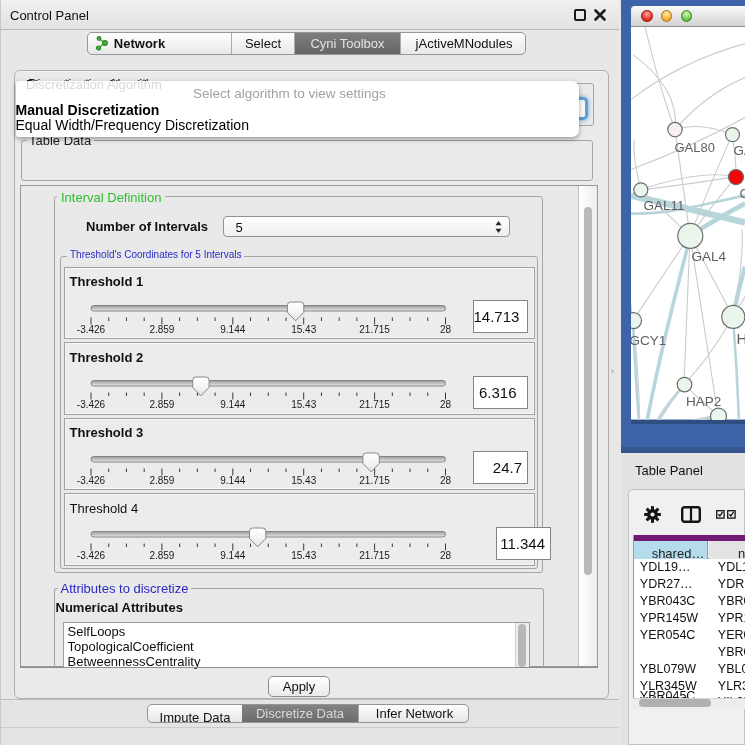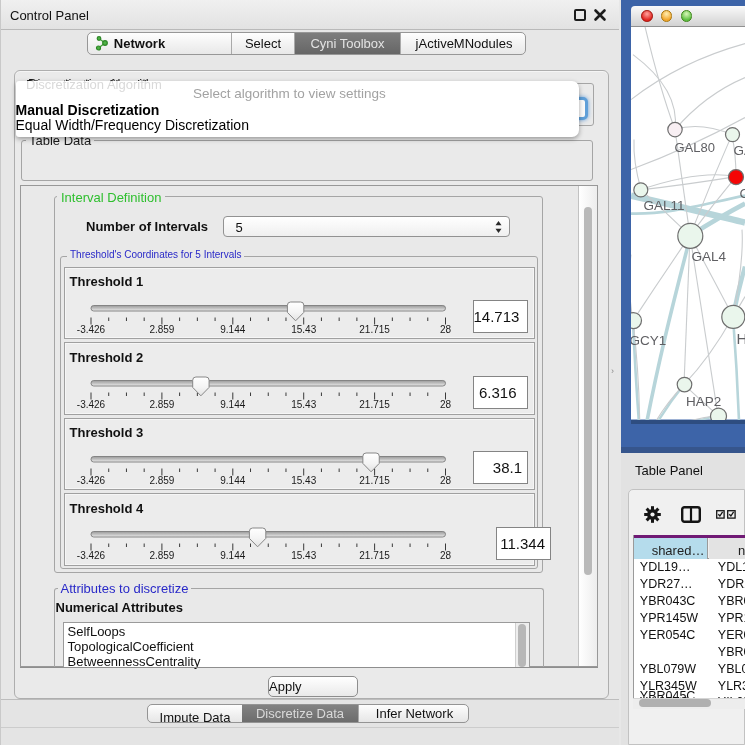--- a/index.html
+++ b/index.html
@@ -134,24 +134,24 @@
           <rect x="26.0" y="37.5" width="354.5" height="5.5" rx="2.7" fill="url(#tg3)" stroke="#7d7d7d" stroke-width="0.9"></rect>
           <path d="M26.00,49.5 L26.00,56.5 M43.73,49.5 L43.73,53.0 M61.45,49.5 L61.45,53.0 M79.18,49.5 L79.18,53.0 M96.90,49.5 L96.90,56.5 M114.62,49.5 L114.62,53.0 M132.35,49.5 L132.35,53.0 M150.08,49.5 L150.08,53.0 M167.80,49.5 L167.80,56.5 M185.53,49.5 L185.53,53.0 M203.25,49.5 L203.25,53.0 M220.98,49.5 L220.98,53.0 M238.70,49.5 L238.70,56.5 M256.43,49.5 L256.43,53.0 M274.15,49.5 L274.15,53.0 M291.88,49.5 L291.88,53.0 M309.60,49.5 L309.60,56.5 M327.33,49.5 L327.33,53.0 M345.05,49.5 L345.05,53.0 M362.78,49.5 L362.78,53.0 M380.50,49.5 L380.50,56.5" stroke="#3a3a3a" stroke-width="1" fill="none"></path>
           <text x="26.00" y="64.5" font-size="10" text-anchor="middle" fill="#1a1a1a" font-family="Liberation Sans,sans-serif">-3.426</text>
           <text x="96.90" y="64.5" font-size="10" text-anchor="middle" fill="#1a1a1a" font-family="Liberation Sans,sans-serif">2.859</text>
           <text x="167.80" y="64.5" font-size="10" text-anchor="middle" fill="#1a1a1a" font-family="Liberation Sans,sans-serif">9.144</text>
           <text x="238.70" y="64.5" font-size="10" text-anchor="middle" fill="#1a1a1a" font-family="Liberation Sans,sans-serif">15.43</text>
           <text x="309.60" y="64.5" font-size="10" text-anchor="middle" fill="#1a1a1a" font-family="Liberation Sans,sans-serif">21.715</text>
           <text x="380.50" y="64.5" font-size="10" text-anchor="middle" fill="#1a1a1a" font-family="Liberation Sans,sans-serif">28</text>
           <path d="M297.85,37.2 Q297.85,34.0 301.05,34.0 L311.05,34.0 Q314.25,34.0 314.25,37.2 L314.25,44.4 L306.05,52.8 L297.85,44.4 Z" fill="url(#th3)" stroke="#878787" stroke-width="1"></path>
         </svg>
-        <div class="abs" style="left:408px;top:32.5px;width:55.5px;height:33px;background:#fff;border:1px solid #848484;font-size:15px;color:#111;text-align:right;line-height:31px;padding-right:5px;">38.1</div>
+        <div class="abs" style="left:408px;top:32.5px;width:55.5px;height:33px;background:#fff;border:1px solid #848484;font-size:15px;color:#111;text-align:right;line-height:31px;padding-right:5px;">24.7</div>
       </div>
 <div class="abs" style="left:62.5px;top:493.0px;width:471px;height:72.5px;background:#ececec;border:1px solid #a0a0a0;box-shadow:inset 0 0 0 1px #f6f6f6;">
-        <div class="abs" style="left:5px;top:6.5px;font-size:13px;font-weight:bold;color:#111;">Threshold 4</div>
+        <div class="abs" style="left:5px;top:6.5px;font-size:13px;font-weight:normal;color:#111;">Threshold 4</div>
         <svg class="abs" style="left:0;top:0;" width="400" height="72">
           <defs>
             <linearGradient id="tg4" x1="0" y1="0" x2="0" y2="1">
               <stop offset="0" stop-color="#9a9a9a"></stop>
               <stop offset="0.5" stop-color="#c0c0c0"></stop>
               <stop offset="1" stop-color="#ebebeb"></stop>
             </linearGradient>
             <linearGradient id="th4" x1="0" y1="0" x2="0" y2="1">
               <stop offset="0" stop-color="#ffffff"></stop>
               <stop offset="0.55" stop-color="#f4f4f4"></stop>
@@ -176,21 +176,21 @@
 <div class="abs" style="left:53.5px;top:599.5px;font-size:13px;font-weight:bold;color:#111;background:#e9e9e9;padding:0 1px;">Numerical Attributes</div>
 <div class="abs" style="left:62px;top:622px;width:467px;height:44.5px;background:#fff;border:1px solid #9a9a9a;border-bottom:none;">
   <div class="abs" style="left:3.5px;top:0.5px;font-size:13px;color:#111;line-height:15.4px;white-space:pre;">SelfLoops
 TopologicalCoefficient
 BetweennessCentrality</div>
   <div class="abs" style="right:0;top:0;width:14px;height:44.5px;background:#eeeeee;border-left:1px solid #cfcfcf;"></div>
   <div class="abs" style="right:2.6px;top:1px;width:8px;height:43px;background:#b7b7b7;border-radius:4px;"></div>
 </div>
 <div class="abs" style="left:19px;top:666.5px;width:578px;height:1.6px;background:#8e8e8e;"></div>
 
-<div class="abs" style="left:267px;top:675.5px;width:90px;height:21px;background:linear-gradient(#ffffff,#e9e9e9);border:1px solid #8d8d8d;border-radius:5px;font-size:13px;color:#111;text-align:left;line-height:19px;">Apply</div>
+<div class="abs" style="left:267px;top:675.5px;width:62px;height:21px;background:linear-gradient(#ffffff,#e9e9e9);border:1px solid #8d8d8d;border-radius:5px;font-size:13px;color:#111;text-align:center;line-height:19px;">Apply</div>
 <div class="abs" style="left:0px;top:699px;width:618px;height:1px;background:#bdbdbd;"></div>
 <div class="abs" style="left:0px;top:700px;width:618px;height:45px;background:#e4e4e4;"></div>
 <div class="abs" style="left:146px;top:703.5px;width:322px;height:19.5px;border:1px solid #949494;border-radius:5px;overflow:hidden;background:linear-gradient(#fdfdfd,#e6e6e6);">
   <div class="abs" style="left:0;top:4px;width:94px;height:19.5px;font-size:13px;color:#111;text-align:center;line-height:18px;">Impute Data</div>
   <div class="abs" style="left:94px;top:0;width:116px;height:19.5px;font-size:13px;color:#d9d9d9;text-align:center;line-height:18px;background:linear-gradient(#828282,#6a6a6a);">Discretize Data</div>
   <div class="abs" style="left:210px;top:0;width:112px;height:19.5px;font-size:13px;color:#111;text-align:center;line-height:18px;border-left:1px solid #a9a9a9;">Infer Network</div>
 </div>
 <div class="abs" style="left:0;top:727px;width:618px;height:1px;background:#cccccc;"></div>
 
 <div class="abs" style="left:15px;top:80.5px;width:562.6px;height:56.5px;background:#ffffff;border-radius:3px 7px 7px 3px;box-shadow:0 2px 5px rgba(0,0,0,0.35);"></div>
@@ -307,21 +307,21 @@
     <g fill="none" stroke="#141414" stroke-width="1.3">
       <rect x="0.7" y="0.7" width="7.4" height="7.4"></rect>
       <path d="M2.3,4.2 L3.9,6 L6.6,1.8"></path>
       <rect x="11.7" y="0.7" width="7.4" height="7.4"></rect>
       <path d="M13.3,4.2 L14.9,6 L17.6,1.8"></path>
     </g>
   </svg>
 </div>
 
 <div class="abs" style="left:633.3px;top:534.5px;width:111.7px;height:174px;overflow:hidden;border-left:1px solid #9a9a9a;">
-<div class="abs" style="left:0;top:0;width:112px;height:24.8px;border-top:3px solid #701a75;border-bottom:1px solid #9a9a9a;">
+<div class="abs" style="left:0;top:0;width:112px;height:24.8px;border-top:6px solid #701a75;border-bottom:1px solid #9a9a9a;">
         <div class="abs" style="left:0;top:0;width:73.6px;height:24.8px;background:#b5dcec;border-right:1px solid #9a9a9a;font-size:13px;color:#222;text-align:right;padding-right:2.5px;line-height:25px;">shared…</div>
         <div class="abs" style="left:74.6px;top:0;width:38px;height:24.8px;background:#e3e3e3;font-size:13px;color:#222;padding-left:29px;line-height:25px;">na</div>
       </div>
 <div class="abs" style="left:0;top:24.8px;width:112px;height:149.2px;background:#fff;">
 <div class="abs" style="left:5.5px;top:0.0px;width:66px;height:16.9px;font-size:12.5px;color:#111;line-height:16.9px;">YDL19…</div>
 <div class="abs" style="left:83.5px;top:0.0px;width:30px;height:16.9px;font-size:12.5px;color:#111;line-height:16.9px;">YDL19</div>
 <div class="abs" style="left:5.5px;top:16.9px;width:66px;height:16.9px;font-size:12.5px;color:#111;line-height:16.9px;">YDR27…</div>
 <div class="abs" style="left:83.5px;top:16.9px;width:30px;height:16.9px;font-size:12.5px;color:#111;line-height:16.9px;">YDR27</div>
 <div class="abs" style="left:5.5px;top:33.8px;width:66px;height:16.9px;font-size:12.5px;color:#111;line-height:16.9px;">YBR043C</div>
 <div class="abs" style="left:83.5px;top:33.8px;width:30px;height:16.9px;font-size:12.5px;color:#111;line-height:16.9px;">YBR04</div>

